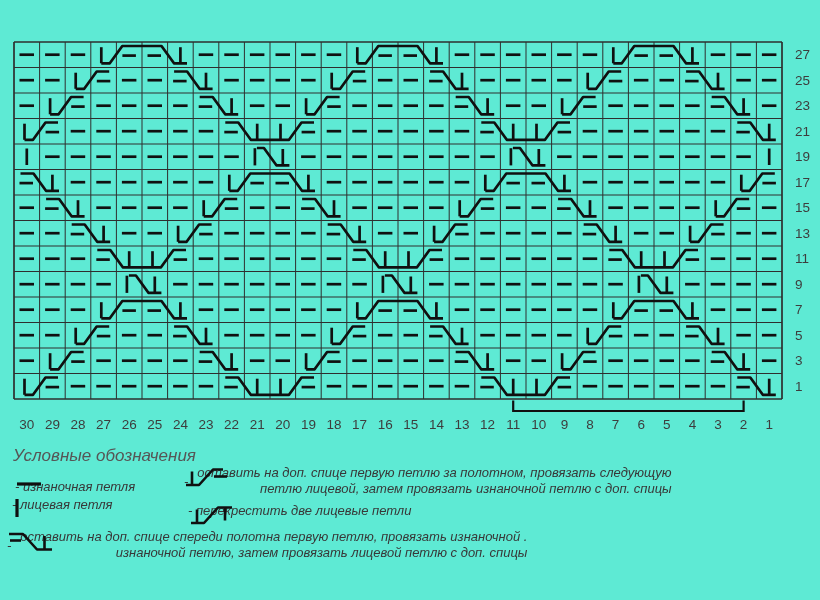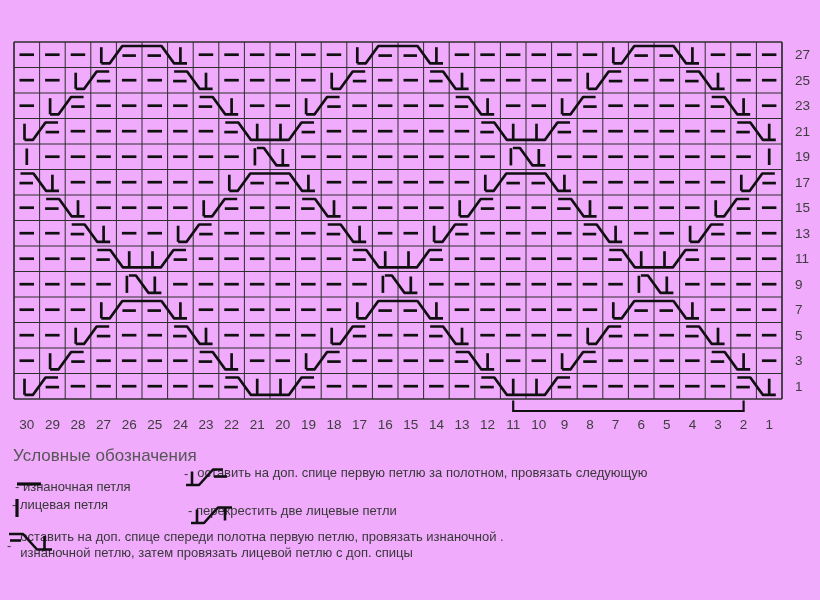--- a/index.html
+++ b/index.html
@@ -1,23 +1,23 @@
 <!DOCTYPE html>
 <html><head>
 <meta charset="utf-8">
 <style>
   html,body{margin:0;padding:0;background:#fff;}
-  .stage{position:relative;width:820px;height:600px;background:#f0abfc;overflow:hidden;
+  .stage{position:relative;width:820px;height:600px;background:#5eead4;overflow:hidden;
          font-family:"Liberation Sans", sans-serif;}
   svg{position:absolute;left:0;top:0;}
-  .legend{position:absolute;left:0;top:443px;width:716px;height:157px;}
+  .legend{position:absolute;left:0;top:443px;width:716px;height:157px;font-style:italic;}
   .legend-title{position:absolute;left:13px;top:3px;font-size:17px;color:#565656;}
   .li{position:absolute;display:flex;align-items:center;color:#383838;font-size:13px;}
   .li .txt{white-space:nowrap;}
-  .two-line{font-size:13px;line-height:16px;white-space:nowrap;}
+  .two-line{font-size:13px;line-height:16px;white-space:nowrap;text-align:right;}
   .purl-item{left:15px;top:36px;gap:10px;}
   .knit-item{left:12px;top:54px;gap:16px;}
   .cable-back-item{left:183px;top:22px;gap:8px;}
   .cross-item{left:188px;top:60px;gap:8px;}
   .cable-front-item{left:6px;top:86px;gap:8px;}
   .dashsep{color:#383838;font-size:13px;padding:0 1px;}
 </style>
 </head>
 <body>
 
@@ -633,20 +633,21 @@
 
     <div class="li cable-back-item">
       <svg width="48" height="25">
         <line x1="9" y1="6.5" x2="9" y2="20" stroke="#101010" stroke-width="2.6"></line>
         <path d="M3 20 H16 L30 4.5 H40" fill="none" stroke="#101010" stroke-width="2.6" stroke-linejoin="round"></path>
         <line x1="31" y1="11.5" x2="44" y2="11.5" stroke="#101010" stroke-width="2.6"></line>
       </svg>
       <span class="dashsep">-</span>
       <div class="two-line">
         <div>оставить на доп. спице первую петлю за полотном, провязать следующую</div>
+        <div>петлю лицевой, затем провязать изнаночной петлю с доп. спицы</div>
       </div>
     </div>
 
     <div class="li cross-item">
       <svg width="48" height="25">
         <line x1="9" y1="6.5" x2="9" y2="20" stroke="#101010" stroke-width="2.6"></line>
         <path d="M3 20 H16 L30 4.5 H44" fill="none" stroke="#101010" stroke-width="2.6" stroke-linejoin="round"></path>
         <line x1="37" y1="4.5" x2="37" y2="17.5" stroke="#101010" stroke-width="2.6"></line>
       </svg>
       <span class="txt">- перекрестить две лицевые петли</span>

